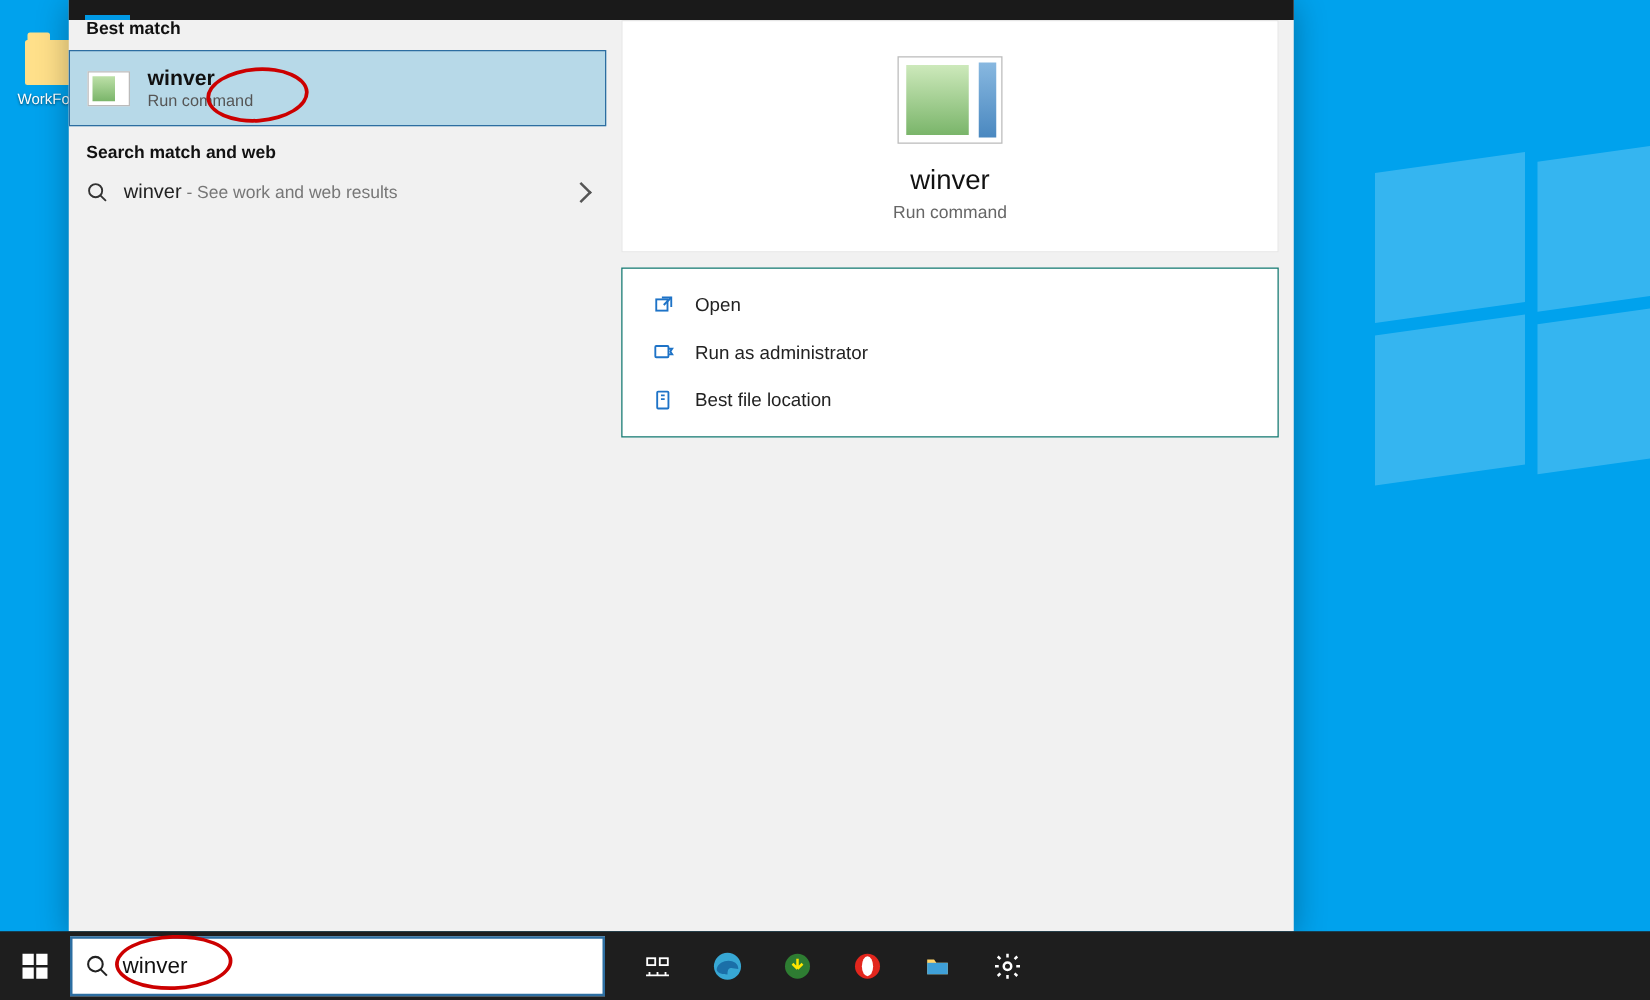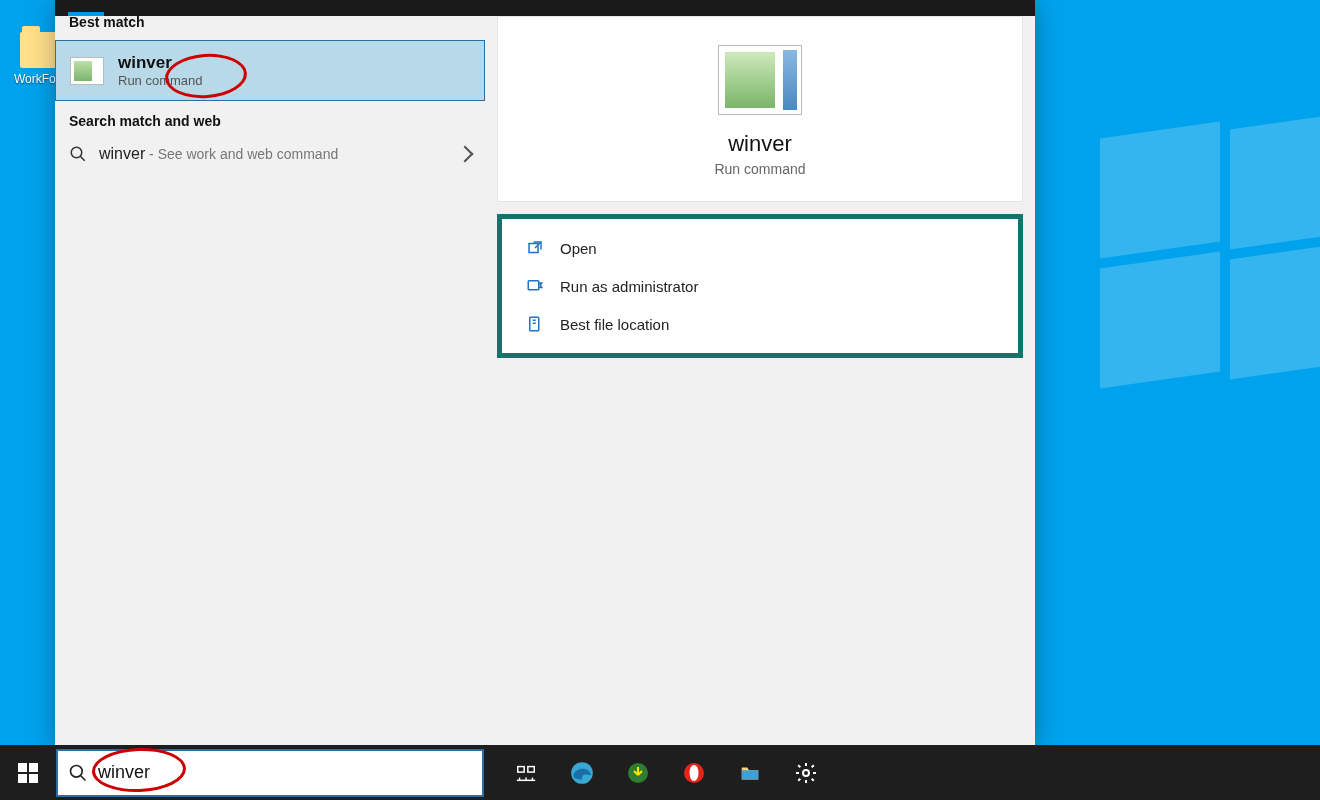--- a/index.html
+++ b/index.html
@@ -71,21 +71,21 @@
     background:#fff; border:1px solid #e6e6e6; padding: 28px 16px 24px; text-align:center;
   }
   .preview-thumb {
     width: 84px; height: 70px; margin: 0 auto 16px; background:#fff; border:1px solid #bbb; position:relative;
   }
   .preview-thumb::before { content:""; position:absolute; left:6px; top:6px; width:50px; height:56px; background:linear-gradient(#cde9bb,#7ab56a); }
   .preview-thumb::after { content:""; position:absolute; right:4px; top:4px; width:14px; height:60px; background:linear-gradient(#88b8e0,#4a88c0); }
   .preview-title { font-size:22px; color:#111; margin-bottom:4px; }
   .preview-sub { font-size:14px; color:#666; }
 
-  .action-list { background:#fff; border:5px solid #0f766e; margin-top:12px; padding: 10px 6px; }
+  .action-list { background:#fff; border:1px solid #0f766e; margin-top:12px; padding: 10px 6px; }
   .action-row { display:flex; align-items:center; gap:16px; padding: 10px 18px; font-size:15px; color:#222; cursor:pointer; }
   .action-icon { width:18px; height:18px; color:#1e73c7; display:flex; align-items:center; justify-content:center; }
 
   
   .taskbar {
     position:absolute; left:0; right:0; bottom:0; height:55px; background:#1e1e1e; display:flex; align-items:center;
   }
   .start-button { width:56px; height:55px; display:flex; align-items:center; justify-content:center; cursor:pointer; }
   .winlogo { width:20px; height:20px; display:grid; grid-template-columns:1fr 1fr; grid-template-rows:1fr 1fr; gap:2px; transform:skewX(0deg); }
   .winlogo span { background:#fff; }
@@ -144,21 +144,21 @@
 
     <div class="section-label">Search match and web</div>
 
     <div class="web-row">
       <div class="left">
         <svg class="search-glyph" viewBox="0 0 24 24" fill="none" stroke="#333" stroke-width="2">
           <circle cx="10" cy="10" r="7"></circle>
             <line x1="21" y1="21" x2="15" y2="15"></line>
         </svg>
         <div class="text">
-          <span class="q">winver</span><span class="hint"> - See work and web command</span>
+          <span class="q">winver</span><span class="hint"> - See work and web results</span>
         </div>
       </div>
       <div class="chevron"></div>
     </div>
   </div>
 
   <div class="right-pane">
     <div class="preview-card">
       <div class="preview-thumb"></div>
       <div class="preview-title">winver</div>

